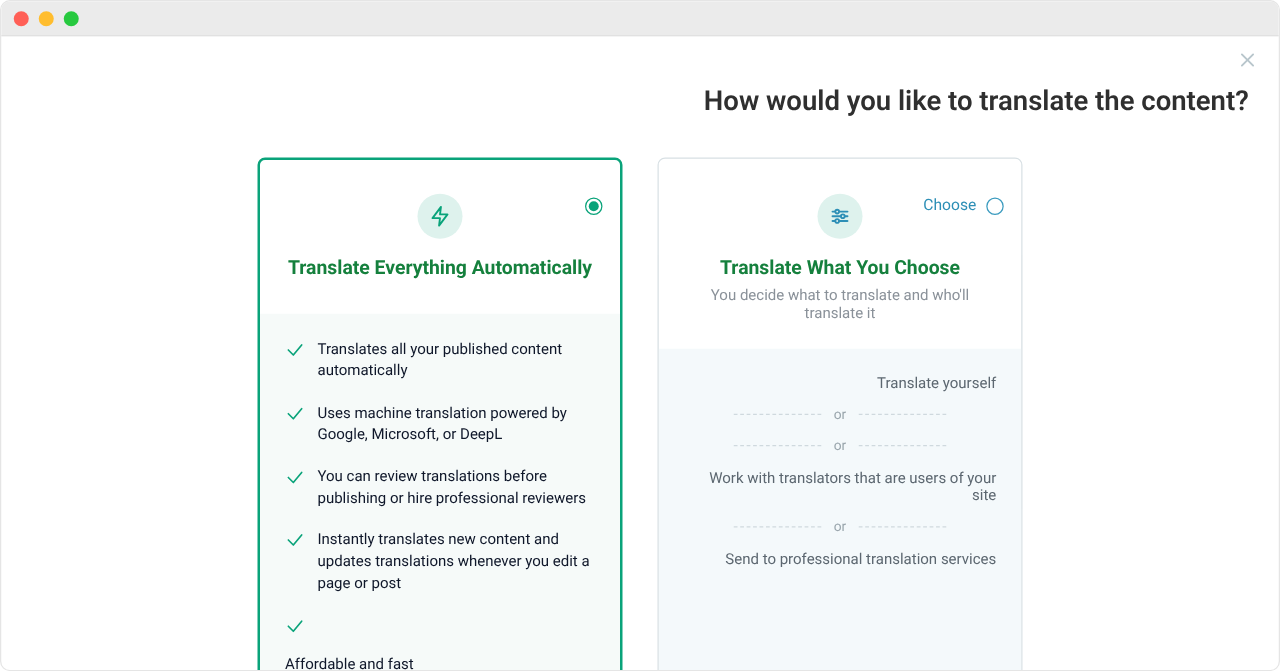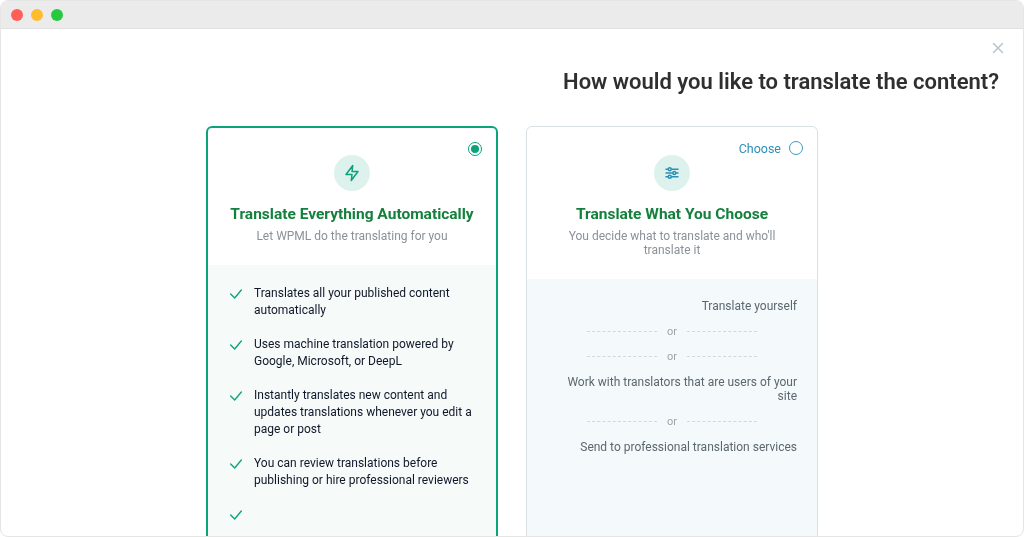--- a/index.html
+++ b/index.html
@@ -12,21 +12,21 @@
   .t-green { background: #27c93f; }
   .close-x { position: absolute; top: 38px; right: 16px; width: 18px; height: 18px; color: #b8c6cc; cursor: pointer; }
   .close-x svg { width: 18px; height: 18px; }
   .content { padding: 40px 24px 24px; }
   .page-title { text-align: right; font-size: 22px; font-weight: 600; color: #2f2f2f; margin-bottom: 32px; }
   .cards { display: flex; justify-content: center; gap: 28px; }
   .card { width: 292px; border: 1px solid #d8e0e4; border-radius: 6px; background: #fff; display: flex; flex-direction: column; position: relative; overflow: hidden; }
   .card.selected { border: 2px solid #0aa37a; }
   .card-top { position: relative; padding: 28px 18px 22px; text-align: center; }
   .card.selected .card-top { padding-top: 27px; }
-  .radio-wrap { position: absolute; top: 14px; right: 14px; display: flex; align-items: flex-start; gap: 8px; }
+  .radio-wrap { position: absolute; top: 30px; right: 14px; display: flex; align-items: flex-end; gap: 8px; }
   .radio { width: 14px; height: 14px; border: 1.5px solid #0aa37a; border-radius: 50%; display: inline-flex; align-items: center; justify-content: center; background: #fff; }
   .radio.checked::after { content: ""; width: 8px; height: 8px; background: #0aa37a; border-radius: 50%; }
   .radio.alt { border-color: #3b9bbf; }
   .choose-label { color: #2d8fb6; font-size: 12.5px; }
   .icon-circle { width: 36px; height: 36px; border-radius: 50%; background: #def2ed; display: inline-flex; align-items: center; justify-content: center; margin-bottom: 14px; }
   .icon-circle.alt { background: #def2ed; }
   .icon-circle svg { width: 18px; height: 18px; }
   .card-title { font-size: 15.5px; font-weight: 700; color: #15803d; margin-bottom: 6px; }
   .card-sub { font-size: 12px; color: #8a9199; }
   .card-body { background: #f6faf9; flex: 1; padding: 20px 20px 22px; }
@@ -68,21 +68,20 @@
         <div class="card-top">
           <div class="radio-wrap">
             <span class="radio checked"></span>
           </div>
           <div class="icon-circle">
             <svg viewBox="0 0 24 24" fill="none" stroke="#0aa37a" stroke-width="2" stroke-linejoin="round" stroke-linecap="round">
               <polygon points="13 2 4 14 12 14 11 22 20 10 12 10 13 2"></polygon>
             </svg>
           </div>
           <div class="card-title">Translate Everything Automatically</div>
-          <div class="card-sub">Let WPML do the translating for you</div>
         </div>
         <div class="card-body">
           <div class="feature">
             <span class="check">
               <svg viewBox="0 0 24 24" fill="none" stroke="#0aa37a" stroke-width="2" stroke-linecap="round" stroke-linejoin="round">
                   <polyline points="4 12 10 18 20 6"></polyline>
                 </svg>
             </span>
             <span class="feature-text">Translates all your published content automatically</span>
           </div>
@@ -93,29 +92,29 @@
                 </svg>
             </span>
             <span class="feature-text">Uses machine translation powered by Google, Microsoft, or DeepL</span>
           </div>
           <div class="feature">
             <span class="check">
               <svg viewBox="0 0 24 24" fill="none" stroke="#0aa37a" stroke-width="2" stroke-linecap="round" stroke-linejoin="round">
                   <polyline points="4 12 10 18 20 6"></polyline>
                 </svg>
             </span>
-            <span class="feature-text">Instantly translates new content and updates translations whenever you edit a page or post</span>
+            <span class="feature-text">You can review translations before publishing or hire professional reviewers</span>
           </div>
           <div class="feature">
             <span class="check">
               <svg viewBox="0 0 24 24" fill="none" stroke="#0aa37a" stroke-width="2" stroke-linecap="round" stroke-linejoin="round">
                   <polyline points="4 12 10 18 20 6"></polyline>
                 </svg>
             </span>
-            <span class="feature-text">You can review translations before publishing or hire professional reviewers</span>
+            <span class="feature-text">Instantly translates new content and updates translations whenever you edit a page or post</span>
           </div>
           <div class="feature">
             <span class="check">
               <svg viewBox="0 0 24 24" fill="none" stroke="#0aa37a" stroke-width="2" stroke-linecap="round" stroke-linejoin="round">
                   <polyline points="4 12 10 18 20 6"></polyline>
                 </svg>
             </span>
             <span class="feature-text">Affordable and fast</span>
           </div>
         </div>

